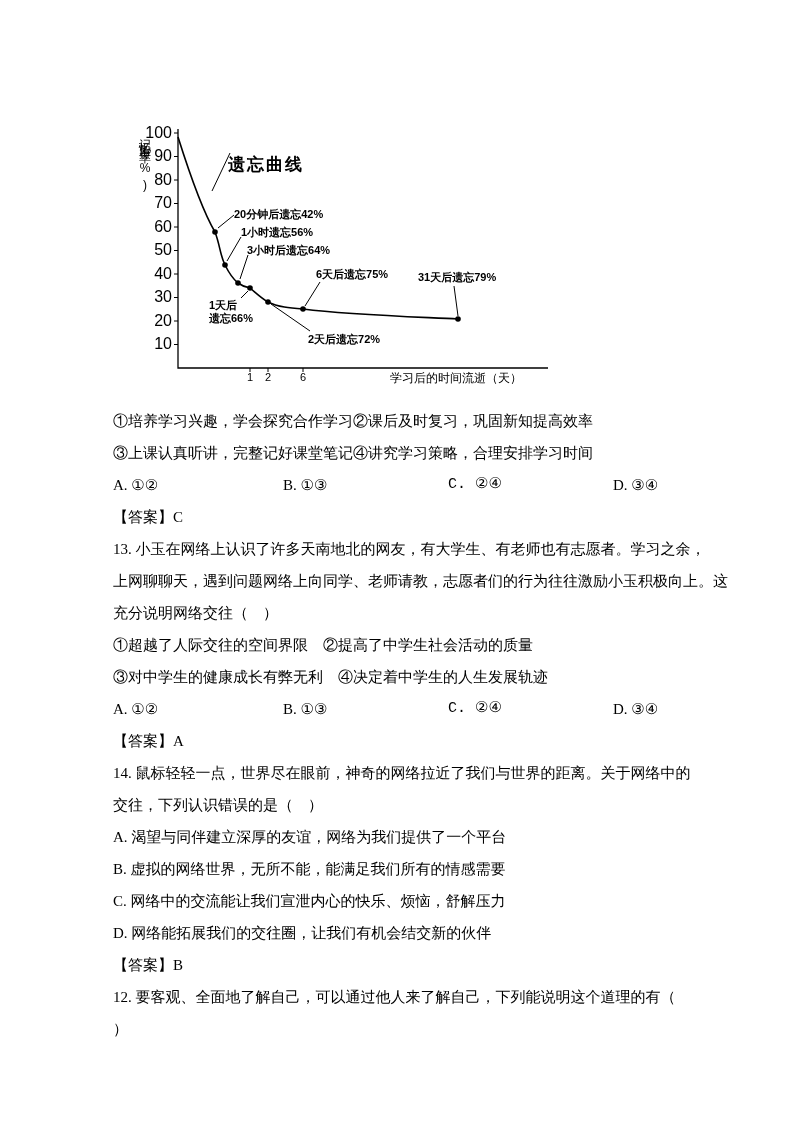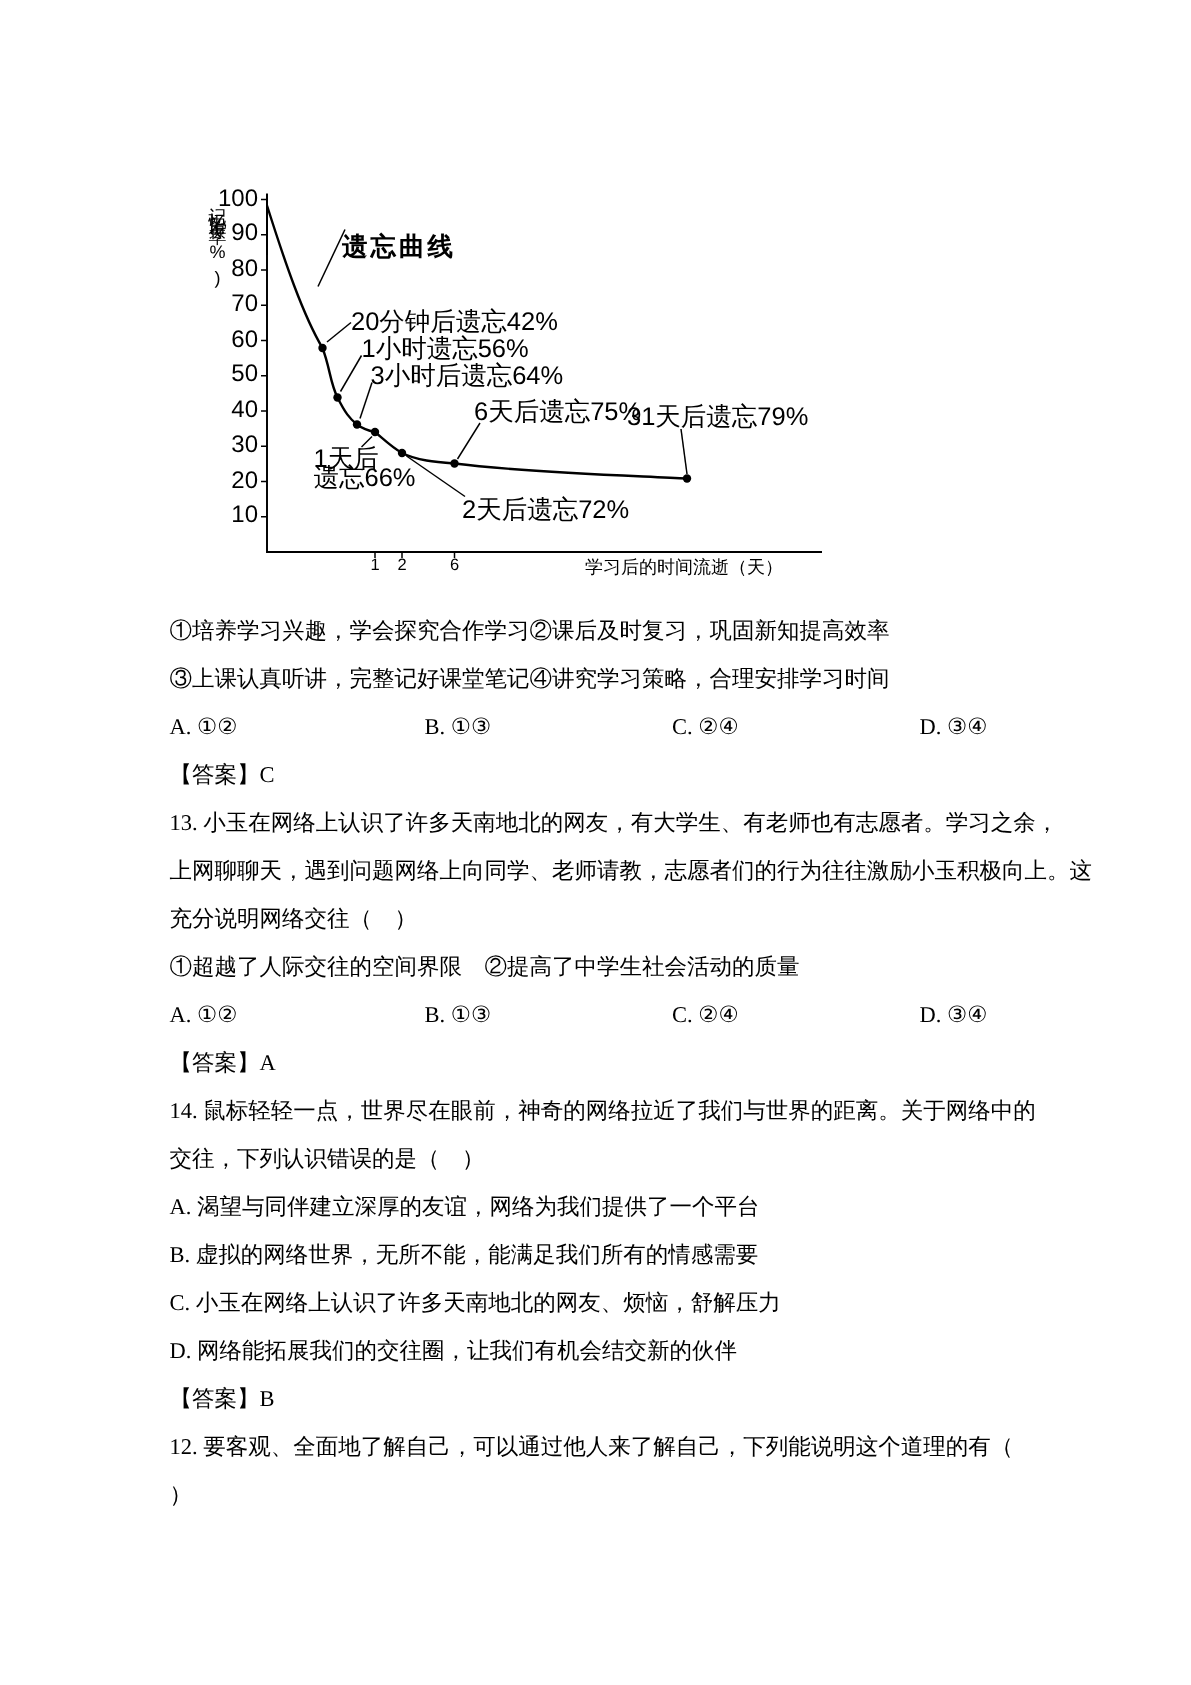--- a/index.html
+++ b/index.html
@@ -16,27 +16,27 @@
            font-family:"Liberation Sans", sans-serif; }
   .chart svg { position:absolute; left:0; top:0; }
   .chart-title { position:absolute; left:98px; top:8px; font-size:17px; font-weight:bold;
                  letter-spacing:2px; white-space:nowrap;margin-top:30px; }
   .ylab { position:absolute; left:6px; top:14px; writing-mode:vertical-rl;
           text-orientation:upright; font-size:12px; letter-spacing:3px; }
   .ytick { position:absolute; left:14px; width:28px; text-align:right;
            font-size:16px; line-height:12px; }
   .xtick { position:absolute; top:256px; width:14px; text-align:center; font-size:11px; }
   .xlab  { position:absolute; left:260px; top:255px; font-size:12px; white-space:nowrap; }
-  .ann   { position:absolute; font-size:17px; line-height:13px; white-space:nowrap; }
+  .ann   { position:absolute; font-size:11px; line-height:13px; white-space:nowrap;font-weight:bold; }
 
   
   .bodytext { position:absolute; left:113px; top:405px; width:600px; font-size:15px; }
   .tline { height:32px; line-height:32px; white-space:nowrap; position:relative; }
   .tline .choice { position:absolute; top:0; }
-  .c-a { left:0px; } .c-b { left:170px; } .c-c { left:335px; } .c-d { left:500px; }
+  .c-a { left:0px; } .c-b { left:170px; } .c-c { left:335px;font-family:Liberation Mono, monospace; } .c-d { left:500px; }
 </style>
 </head>
 <body>
 
 <div class="page">
 
   <div class="chart">
     <svg width="450" height="295" viewBox="0 0 450 295">
 
       <path d="M48,14 L48,253 L418,253" fill="none" stroke="#000" stroke-width="1.3"></path>
@@ -108,33 +108,34 @@
       <span class="choice c-b">B. ①③</span>
       <span class="choice c-c">C. ②④</span>
       <span class="choice c-d">D. ③④</span>
     </div>
     <div class="tline">【答案】C</div>
 
     <div class="tline">13. 小玉在网络上认识了许多天南地北的网友，有大学生、有老师也有志愿者。学习之余，</div>
     <div class="tline">上网聊聊天，遇到问题网络上向同学、老师请教，志愿者们的行为往往激励小玉积极向上。这</div>
     <div class="tline">充分说明网络交往（　）</div>
     <div class="tline">①超越了人际交往的空间界限　②提高了中学生社会活动的质量</div>
+    <div class="tline">③对中学生的健康成长有弊无利　④决定着中学生的人生发展轨迹</div>
     <div class="tline">
       <span class="choice c-a">A. ①②</span>
       <span class="choice c-b">B. ①③</span>
       <span class="choice c-c">C. ②④</span>
       <span class="choice c-d">D. ③④</span>
     </div>
     <div class="tline">【答案】A</div>
 
     <div class="tline">14. 鼠标轻轻一点，世界尽在眼前，神奇的网络拉近了我们与世界的距离。关于网络中的</div>
     <div class="tline">交往，下列认识错误的是（　）</div>
     <div class="tline">A. 渴望与同伴建立深厚的友谊，网络为我们提供了一个平台</div>
     <div class="tline">B. 虚拟的网络世界，无所不能，能满足我们所有的情感需要</div>
-    <div class="tline">C. 小玉在网络上认识了许多天南地北的网友、烦恼，舒解压力</div>
+    <div class="tline">C. 网络中的交流能让我们宣泄内心的快乐、烦恼，舒解压力</div>
     <div class="tline">D. 网络能拓展我们的交往圈，让我们有机会结交新的伙伴</div>
     <div class="tline">【答案】B</div>
 
     <div class="tline">12. 要客观、全面地了解自己，可以通过他人来了解自己，下列能说明这个道理的有（</div>
     <div class="tline">）</div>
   </div>
 
 </div>
 
 </body></html>

